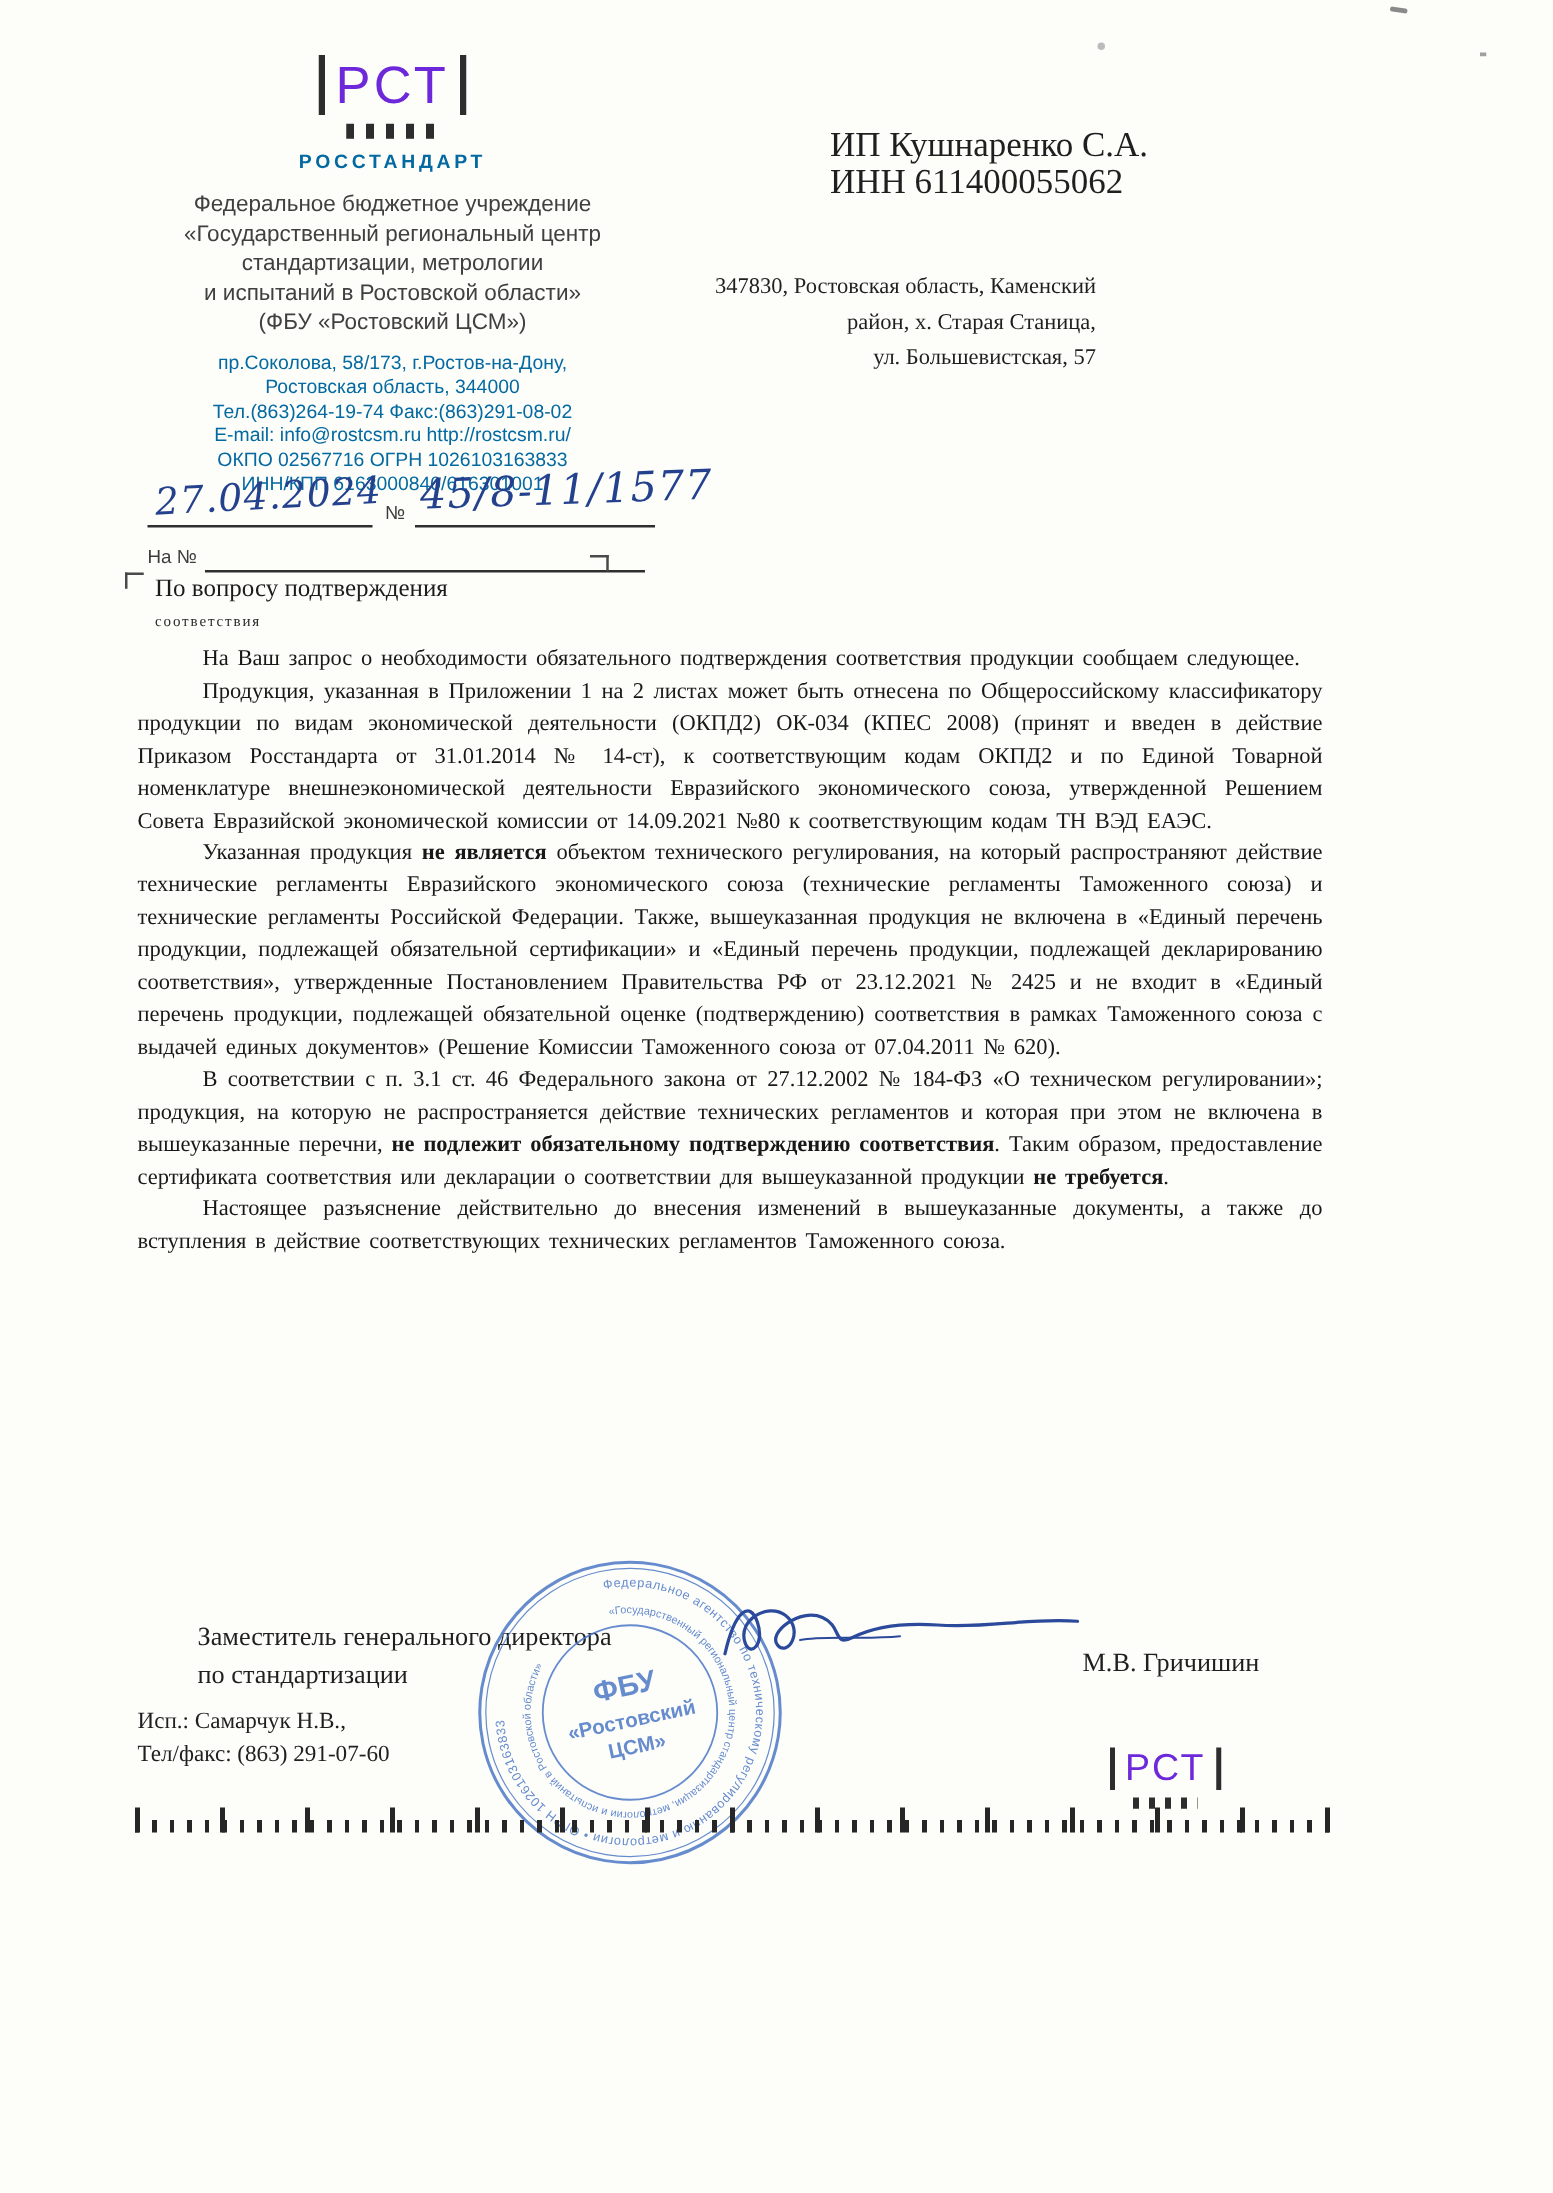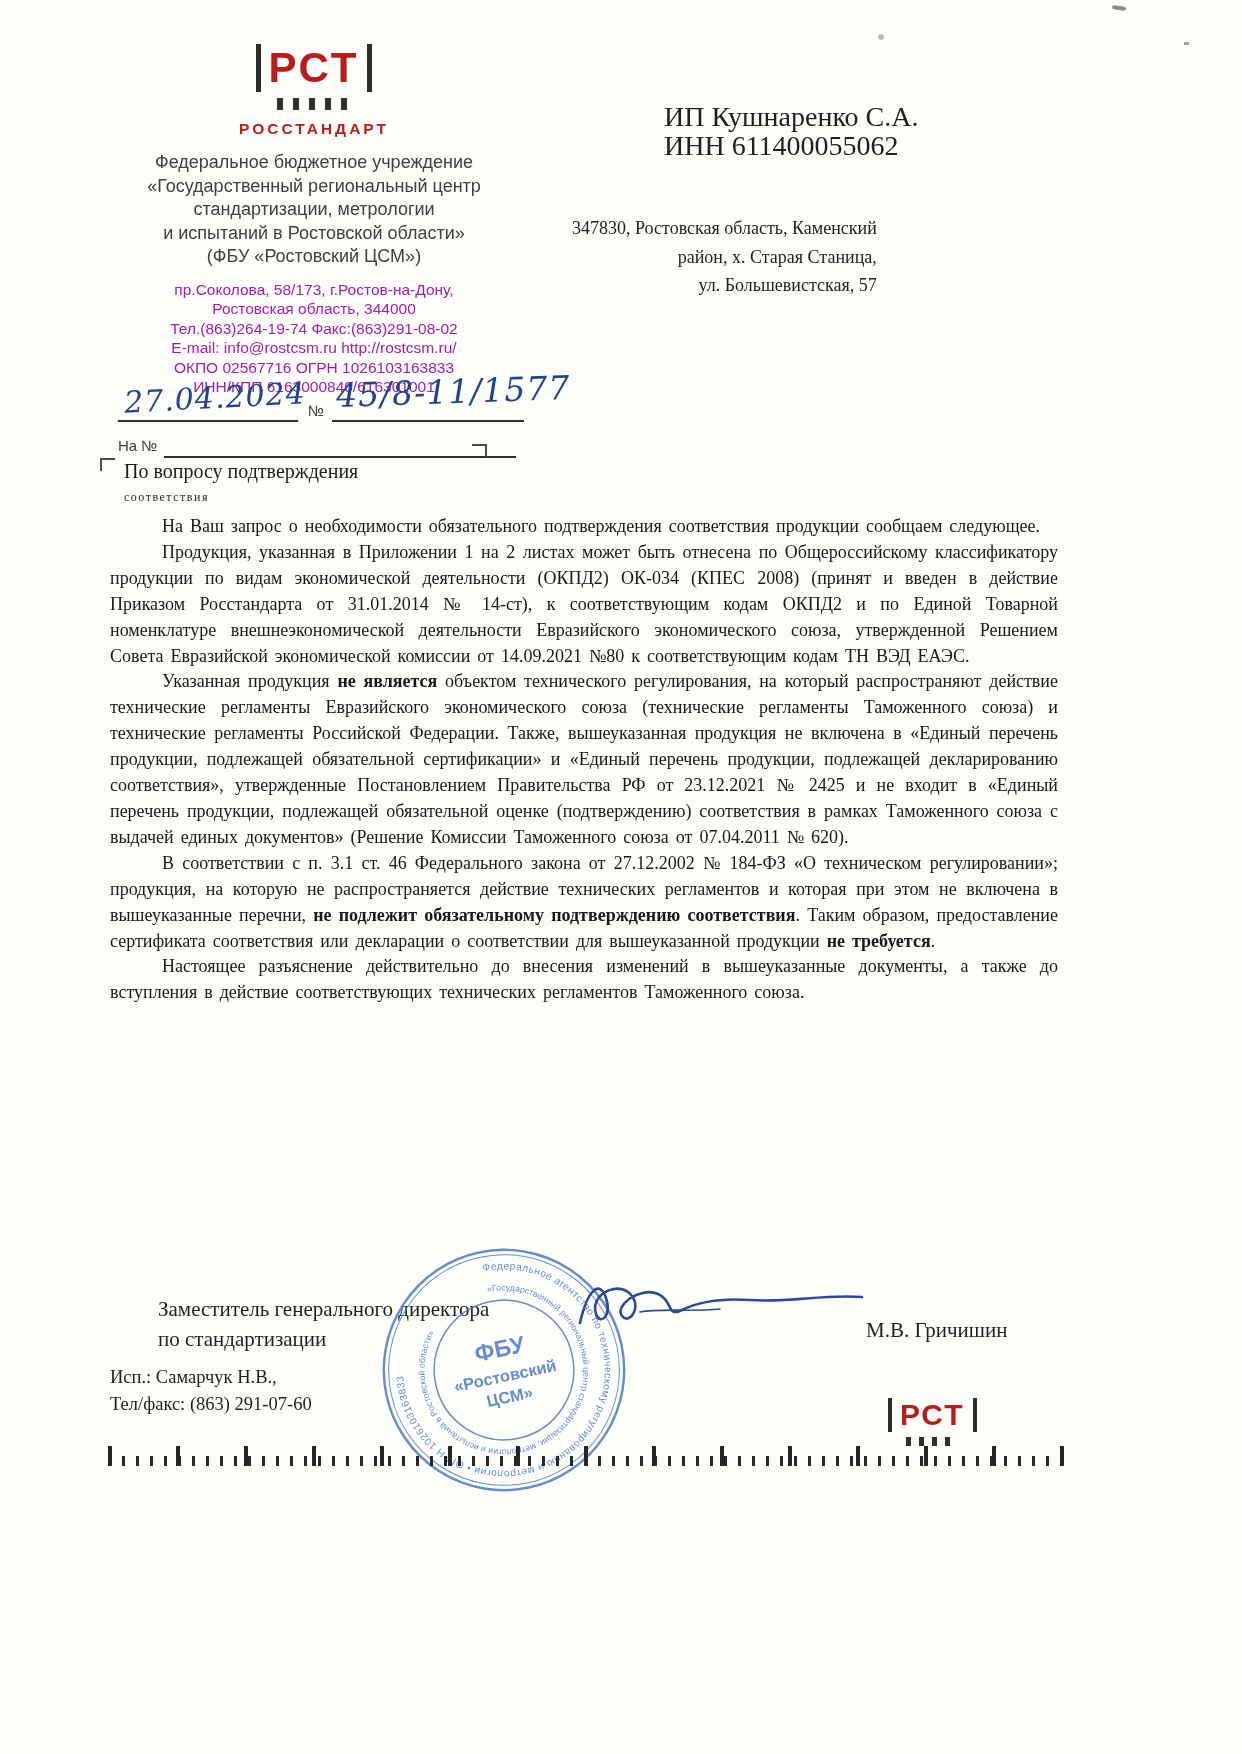--- a/index.html
+++ b/index.html
@@ -6,27 +6,27 @@
   html,body { background:#e9e9e6; }
   body { width:1242px; height:1754px; position:relative; font-family:"Liberation Serif", serif; color:#1f1f1f; overflow:hidden; }
   .page { position:absolute; inset:0; background:#fdfdfa; }
   .abs { position:absolute; }
 
   
   .lh { position:absolute; left:86px; top:44px; width:456px; text-align:center;
         font-family:"Liberation Sans", sans-serif; color:#3c3c3c; }
   .logo-core { display:inline-flex; align-items:center; gap:8px; }
   .logo-bar { width:5px; height:48px; background:#2d2d2d; }
-  .logo-letters { font-weight:700; font-size:42px; letter-spacing:3px; color:#b91c1c;
+  .logo-letters { font-weight:400; font-size:42px; letter-spacing:3px; color:#6d28d9;
                   font-family:"Liberation Sans", sans-serif; line-height:1; }
   .logo-ticks { width:74px; height:12px; margin:2px auto 0;
                 background:repeating-linear-gradient(90deg,#2d2d2d 0 6px, transparent 6px 16px); }
-  .brand { font-size:15.5px; font-weight:700; letter-spacing:3px; margin-top:10px; color:#b91c1c; }
+  .brand { font-size:15.5px; font-weight:700; letter-spacing:3px; margin-top:10px; color:#0369a1; }
   .org { margin-top:13px; font-size:18px; line-height:23.5px; color:#404040; }
-  .contact { margin-top:11px; font-size:15.5px; line-height:19.5px; color:#a21caf; }
+  .contact { margin-top:11px; font-size:15.5px; line-height:19.5px; color:#0369a1; }
 
   
   .handwritten { font-family:"DejaVu Serif", serif; font-style:italic; color:#24418e; letter-spacing:1px; }
   .hand-date { left:124px; top:380px; font-size:30px; transform:rotate(-3deg); }
   .hand-num  { left:336px; top:372px; font-size:33px; transform:rotate(-2deg); }
   .rule { border-bottom:2px solid #2f2f2f; height:0; }
   .rule-date { left:118px; top:420px; width:180px; }
   .rule-num  { left:332px; top:420px; width:192px; }
   .rule-ref  { left:164px; top:456px; width:352px; }
   .small-label { font-family:"Liberation Sans", sans-serif; font-size:15px; color:#3c3c3c; }

